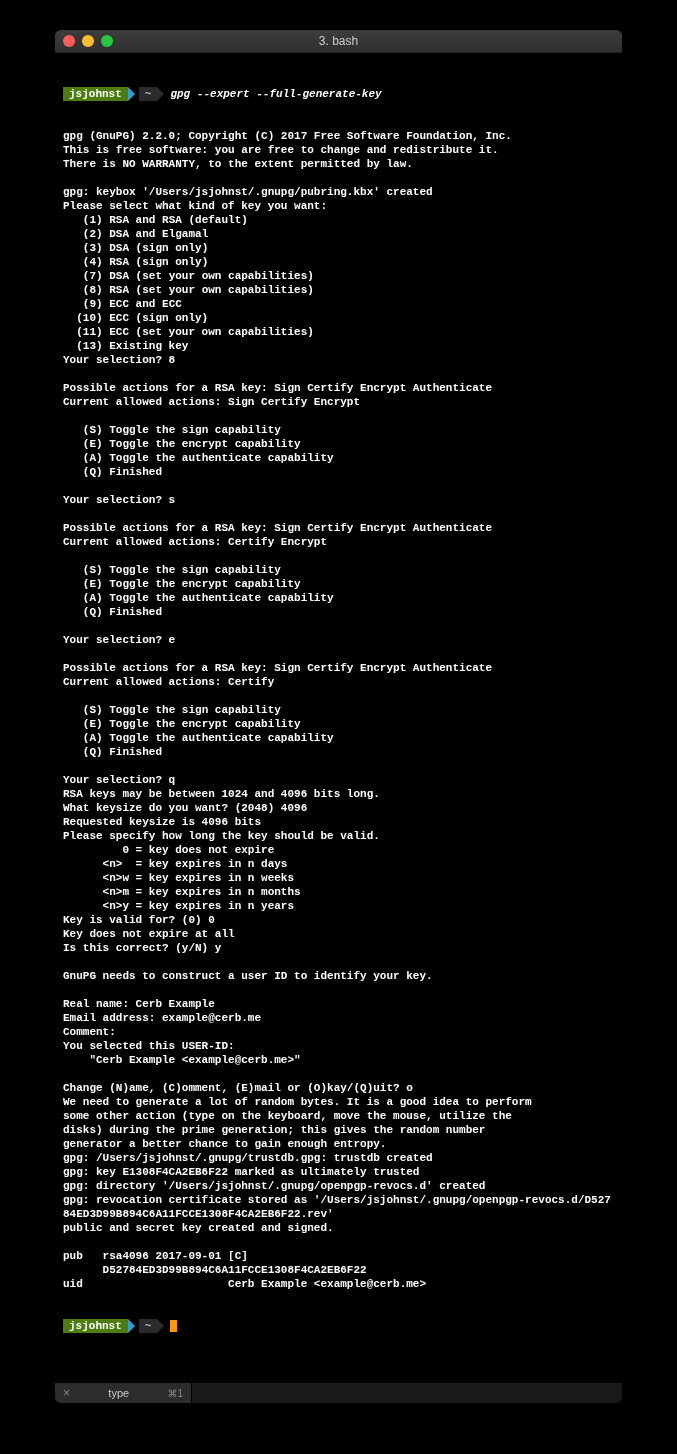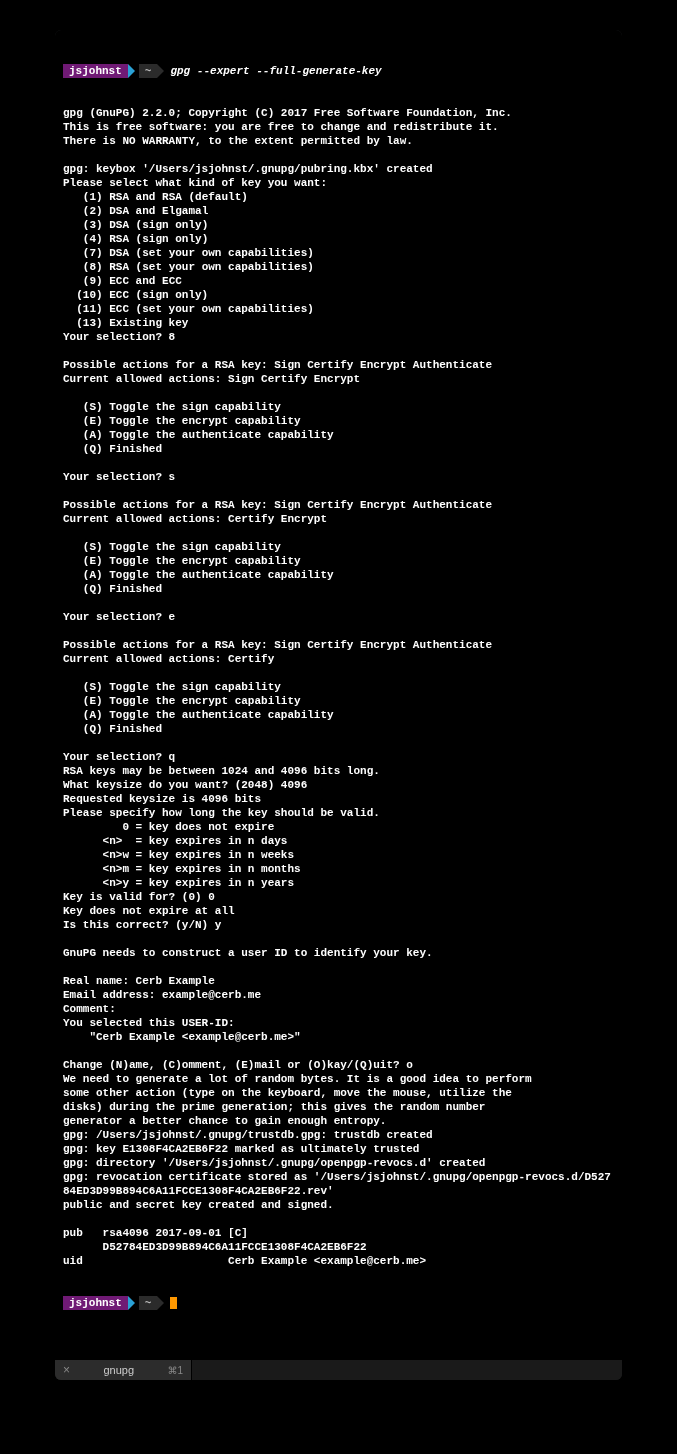--- a/index.html
+++ b/index.html
@@ -60,21 +60,21 @@
     min-height: 1320px;
     white-space: pre;
     font-weight: bold;
   }
   .prompt-line {
     display: flex;
     align-items: center;
     flex-wrap: nowrap;
   }
   .prompt-user {
-    background: #701a75;
+    background: #4d7c0f;
     color: #fff;
     padding: 0 6px;
     font-weight: bold;
   }
   .prompt-arrow {
     width: 0; height: 0;
     border-top: 7px solid transparent;
     border-bottom: 7px solid transparent;
     border-left: 7px solid #2aa1d6;
     margin-right: 4px;
@@ -124,20 +124,28 @@
     justify-content: space-between;
   }
   .tab .x { color: #888; font-size: 12px; }
   .tab .label { flex: 1; text-align: center; color: #ccc; }
   .tab .shortcut { color: #888; font-size: 10px; }
 </style>
 </head>
 <body>
 
 <div class="window">
+  <div class="titlebar">
+    <div class="traffic-lights">
+      <div class="tl red"></div>
+      <div class="tl yellow"></div>
+      <div class="tl green"></div>
+    </div>
+    <div class="title">3. bash</div>
+  </div>
 
   <div class="terminal">
     <div class="prompt-line">
       <span class="prompt-user">jsjohnst</span>
       <span class="prompt-arrow"></span>
       <span class="prompt-sep">~</span>
       <span class="prompt-sep-arrow"></span>
       <span class="cmd">gpg --expert --full-generate-key</span>
     </div>
     <div id="out" class="term-text">gpg (GnuPG) 2.2.0; Copyright (C) 2017 Free Software Foundation, Inc.
@@ -228,17 +236,17 @@
       <span class="prompt-arrow"></span>
       <span class="prompt-sep">~</span>
       <span class="prompt-sep-arrow"></span>
       <span class="cursor"></span>
     </div>
   </div>
 
   <div class="tabbar">
     <div class="tab">
       <span class="x">×</span>
-      <span class="label">gnupg</span>
+      <span class="label">type</span>
       <span class="shortcut">⌘1</span>
     </div>
   </div>
 </div>
 
 </body></html>

